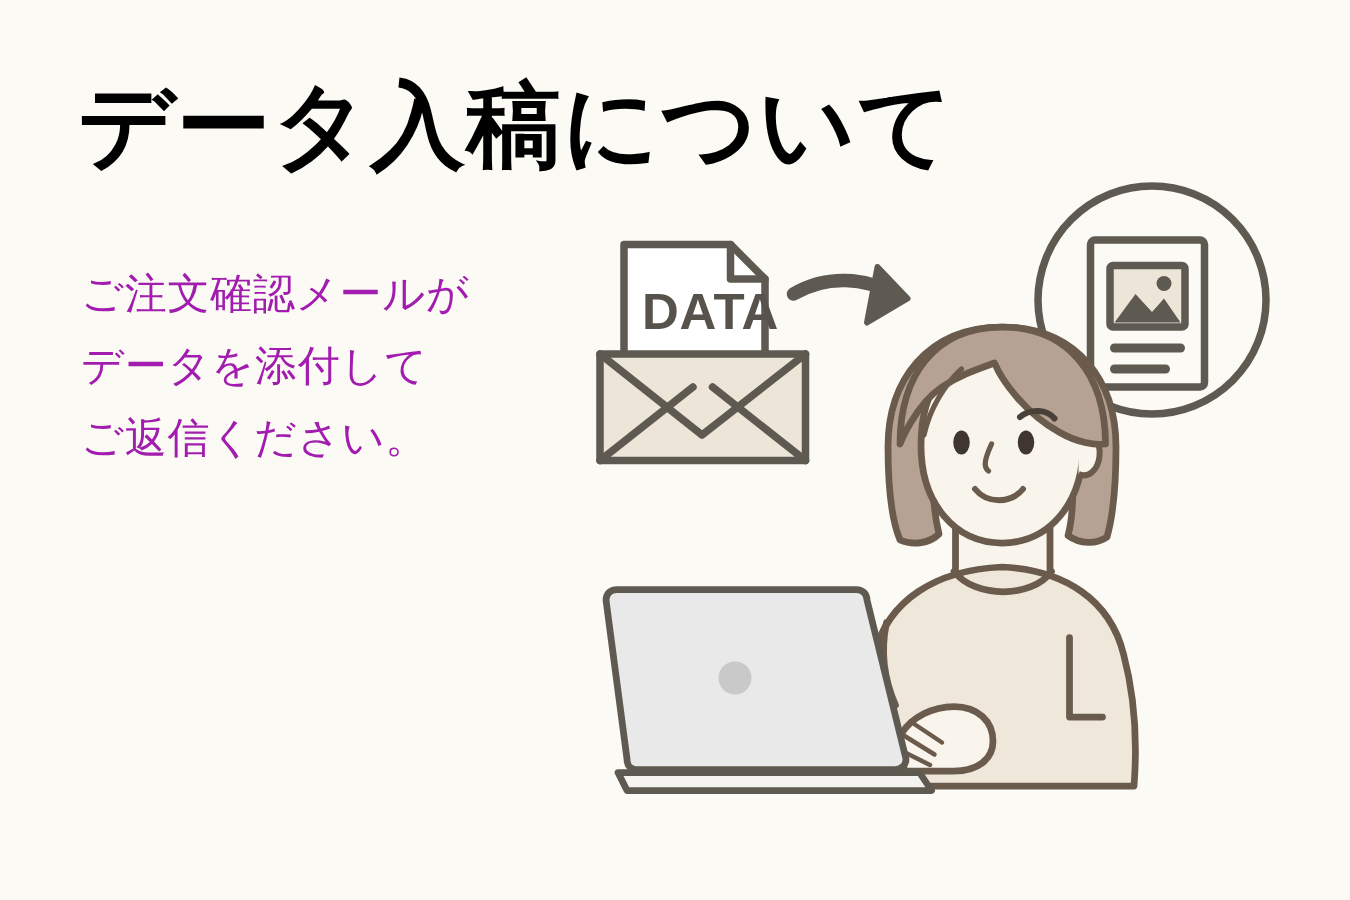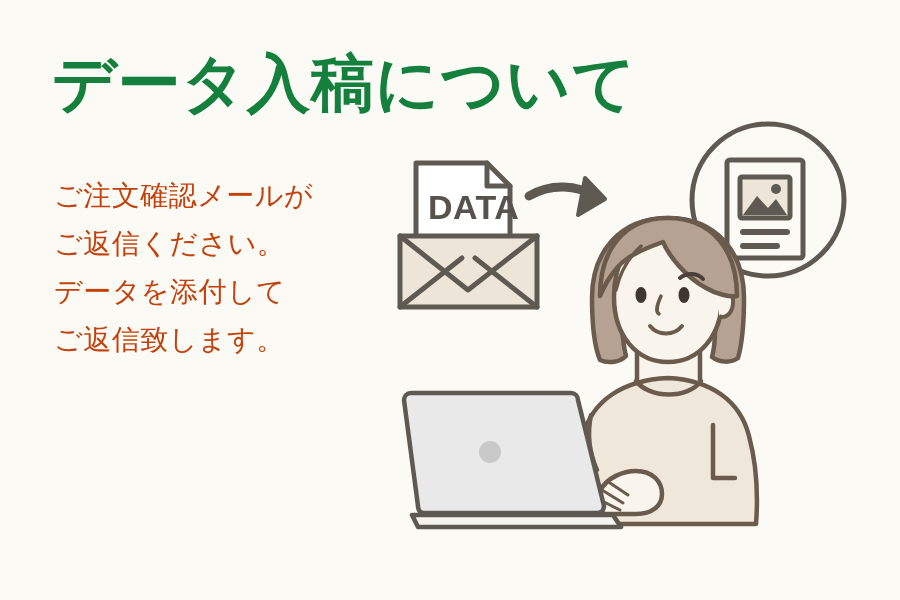--- a/index.html
+++ b/index.html
@@ -24,36 +24,36 @@
   #page-title {
     position: absolute;
     left: 52px;
     top: 44px;
     width: 660px;
     height: 80px;
     font-size: 63px;
     line-height: 80px;
     font-weight: 700;
     letter-spacing: 1px;
-    color: #15803d;
+    color: #000000;
     white-space: nowrap;
     font-family: "DejaVu Sans", "Liberation Sans", sans-serif;
   }
 
   
   #body-copy {
     position: absolute;
     left: 54px;
     top: 172px;
     width: 320px;
   }
   .copy-line {
     font-size: 28px;
     line-height: 48px;
-    color: #c2410c;
+    color: #a21caf;
     letter-spacing: 0.5px;
     white-space: nowrap;
     font-family: "DejaVu Sans", "Liberation Sans", sans-serif;
   }
 
   
   #illustration {
     position: absolute;
     left: 0;
     top: 0;
@@ -73,23 +73,22 @@
 </style>
 </head>
 <body>
 
 <div id="canvas">
 
   <div id="page-title">データ入稿について</div>
 
   <div id="body-copy">
     <div class="copy-line">ご注文確認メールが</div>
+    <div class="copy-line">データを添付して</div>
     <div class="copy-line">ご返信ください。</div>
-    <div class="copy-line">データを添付して</div>
-    <div class="copy-line">ご返信致します。</div>
   </div>
 
   <div id="illustration">
     <svg width="900" height="600" viewBox="0 0 900 600" xmlns="http://www.w3.org/2000/svg">
 
       <g>
 
         <g>
           <path d="M416,163 L487,163 L510,186 L510,268 L416,268 Z" fill="#FFFFFF" stroke="#5E5A52" stroke-width="5" stroke-linejoin="round" stroke-linecap="round"></path>
           <path d="M487,163 L487,186 L510,186" fill="none" stroke="#5E5A52" stroke-width="5" stroke-linejoin="round" stroke-linecap="round"></path>

